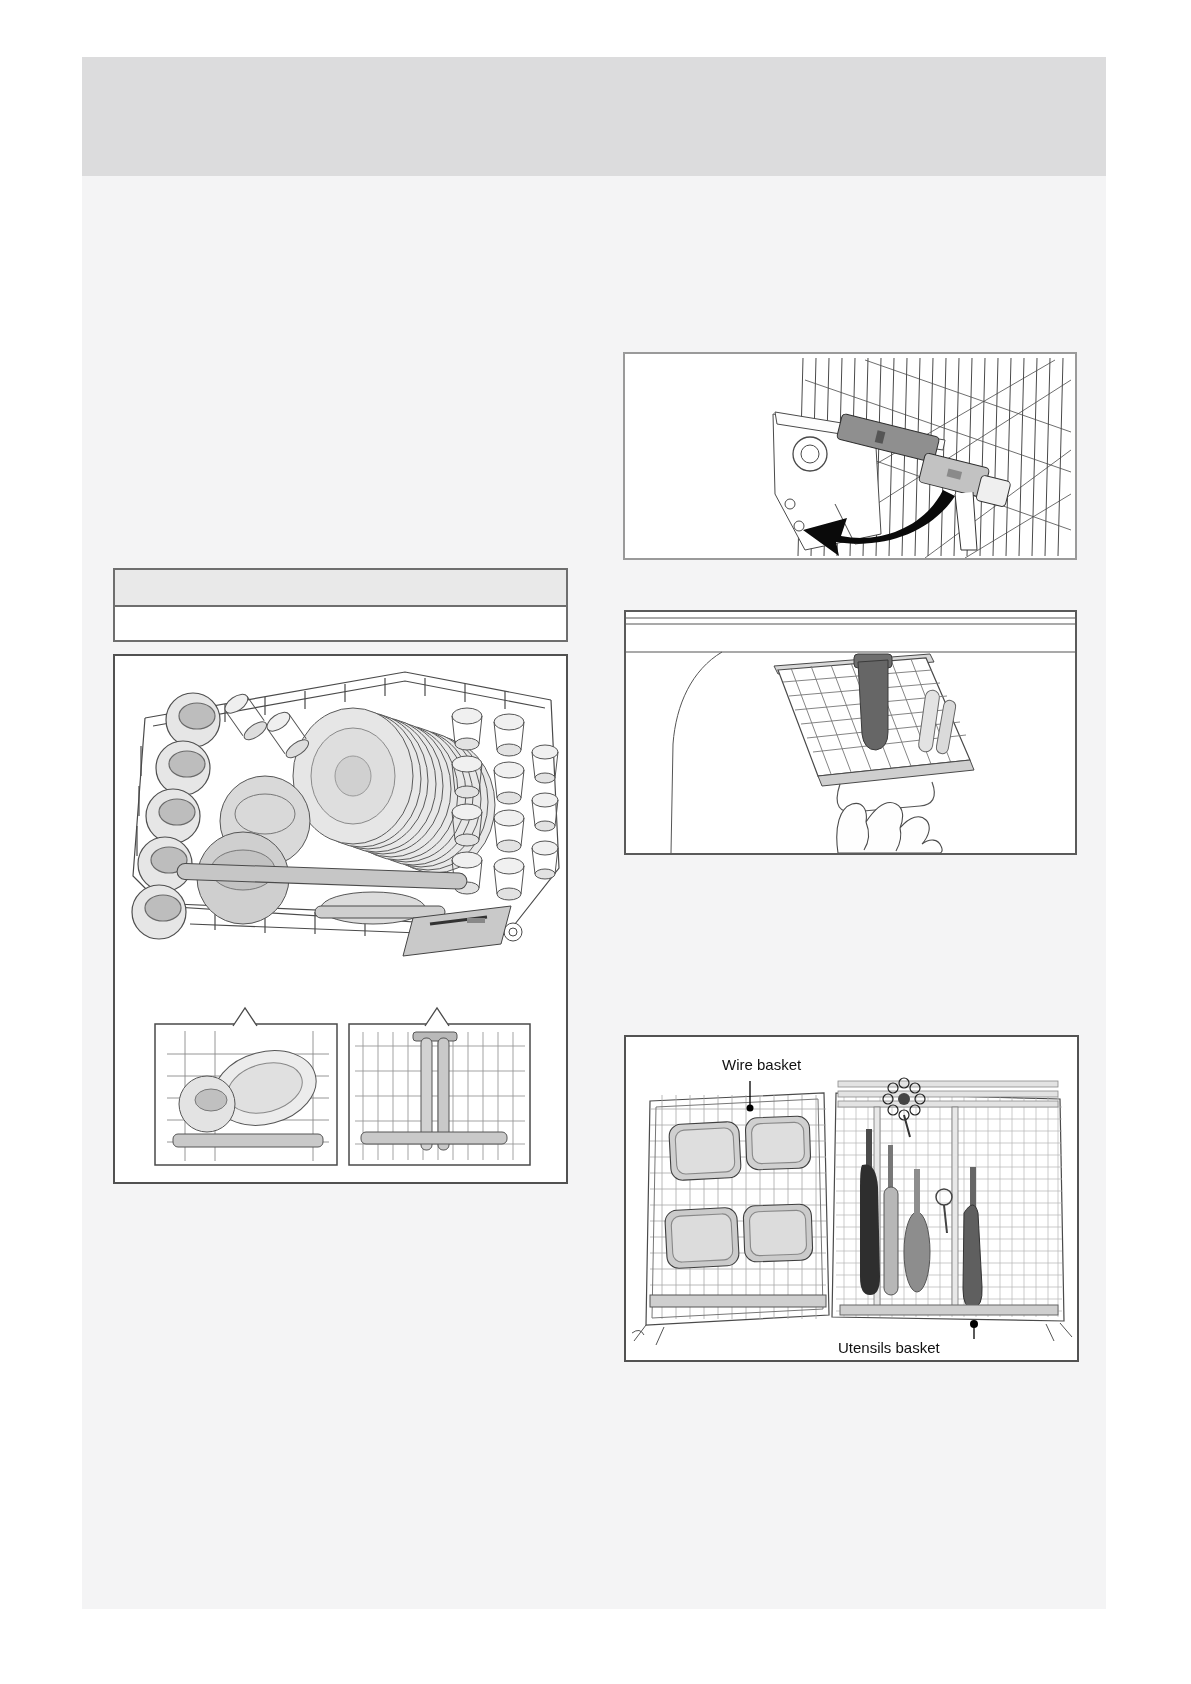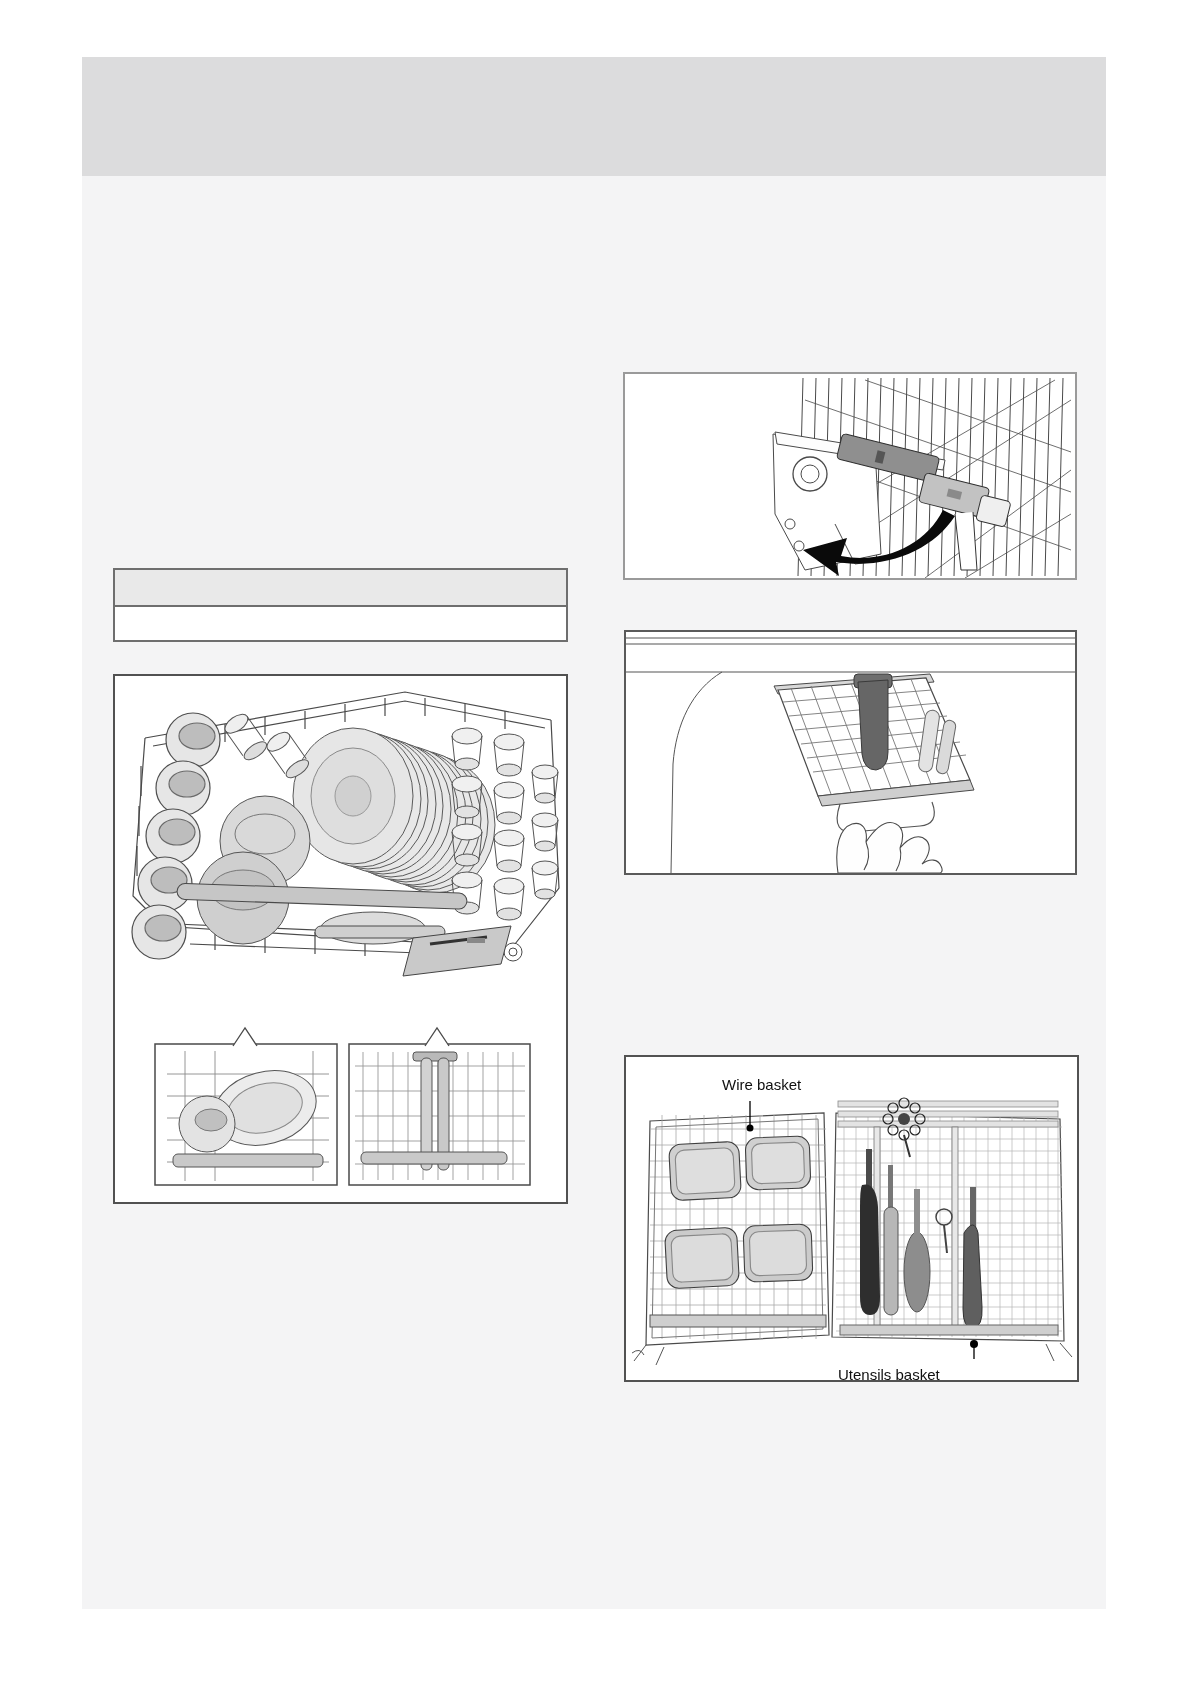--- a/index.html
+++ b/index.html
@@ -3,30 +3,30 @@
 <meta charset="utf-8">
 <style>
   html,body{margin:0;padding:0;}
   body{
     width:1191px;height:1684px;position:relative;background:#ffffff;
     font-family:"Liberation Sans",sans-serif;overflow:hidden;
   }
   .abs{position:absolute;}
   #content-area{left:82px;top:57px;width:1024px;height:1552px;background:#f4f4f5;}
   #header-band{left:82px;top:57px;width:1024px;height:119px;background:#dcdcdd;}
-  .figure{background:#ffffff;box-sizing:border-box;margin-top:20px;}
+  .figure{background:#ffffff;box-sizing:border-box;}
   #section-title-box{left:113px;top:568px;width:455px;height:74px;border:2px solid #6e6e6e;box-sizing:border-box;background:#ffffff;}
   #section-title-header{height:35px;background:#e9e9e9;border-bottom:2px solid #6e6e6e;}
   #figA{left:113px;top:654px;width:455px;height:530px;border:2px solid #515151;}
   #fig1{left:623px;top:352px;width:454px;height:208px;border:2px solid #9a9a9a;}
   #fig2{left:624px;top:610px;width:453px;height:245px;border:2px solid #5a5a5a;}
   #fig3{left:624px;top:1035px;width:455px;height:327px;border:2px solid #525252;}
   .fig-label{position:absolute;font-size:15px;line-height:16px;color:#101010;white-space:nowrap;}
   #wire-basket-label{left:96px;top:20px;}
-  #utensils-basket-label{left:212px;top:310px;}
+  #utensils-basket-label{left:212px;top:303px;}
   svg{display:block;}
 </style>
 </head>
 <body>
 
 <div class="abs" id="content-area"></div>
 <div class="abs" id="header-band"></div>
 
 <div class="abs" id="section-title-box">
   <div id="section-title-header"></div>

